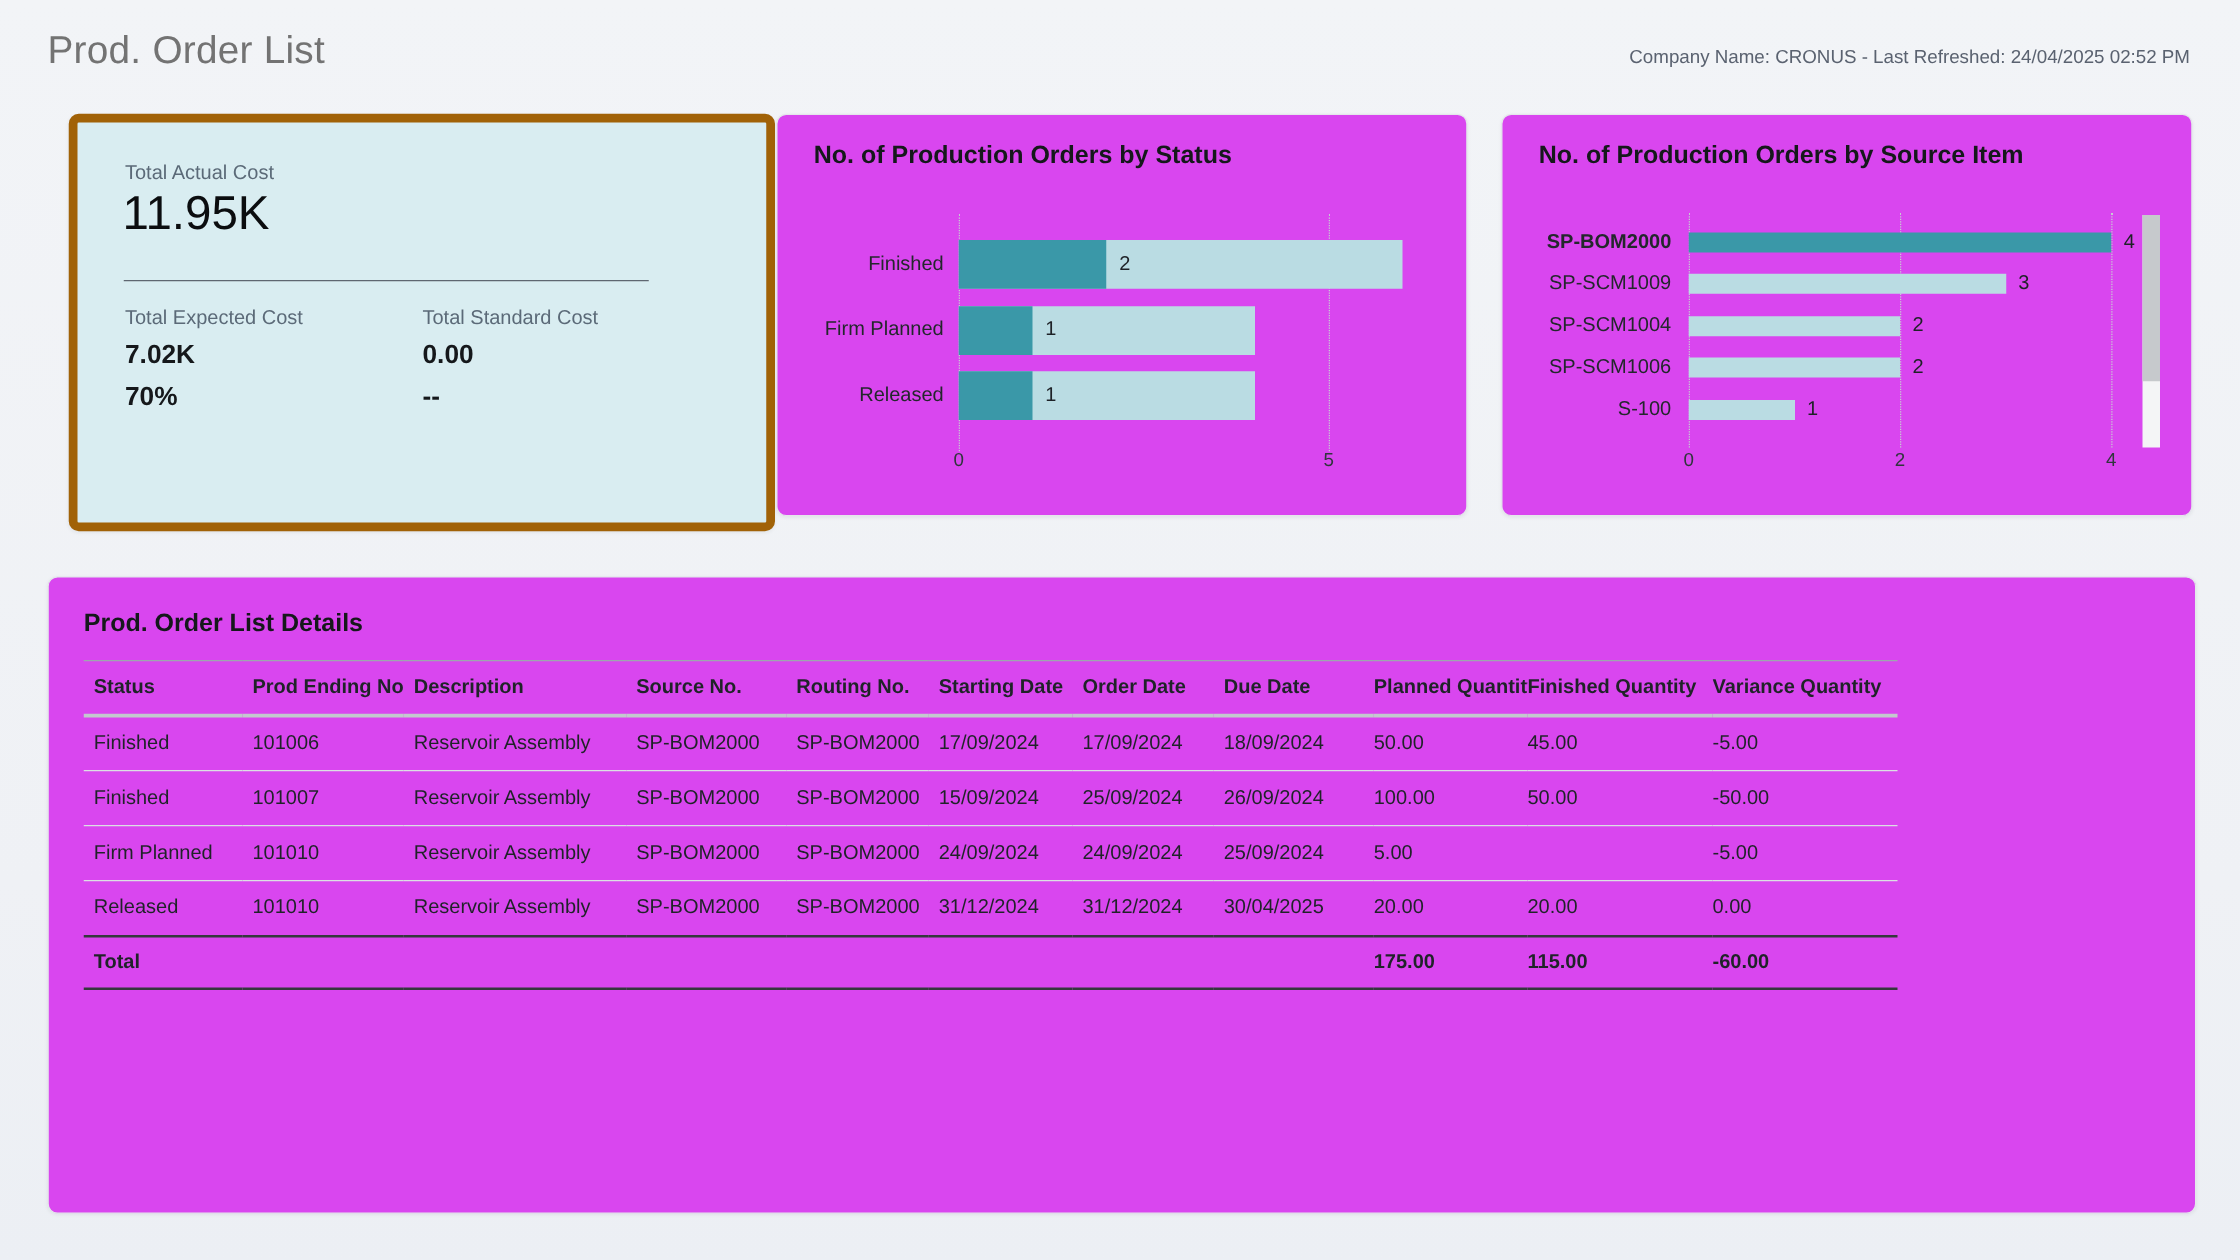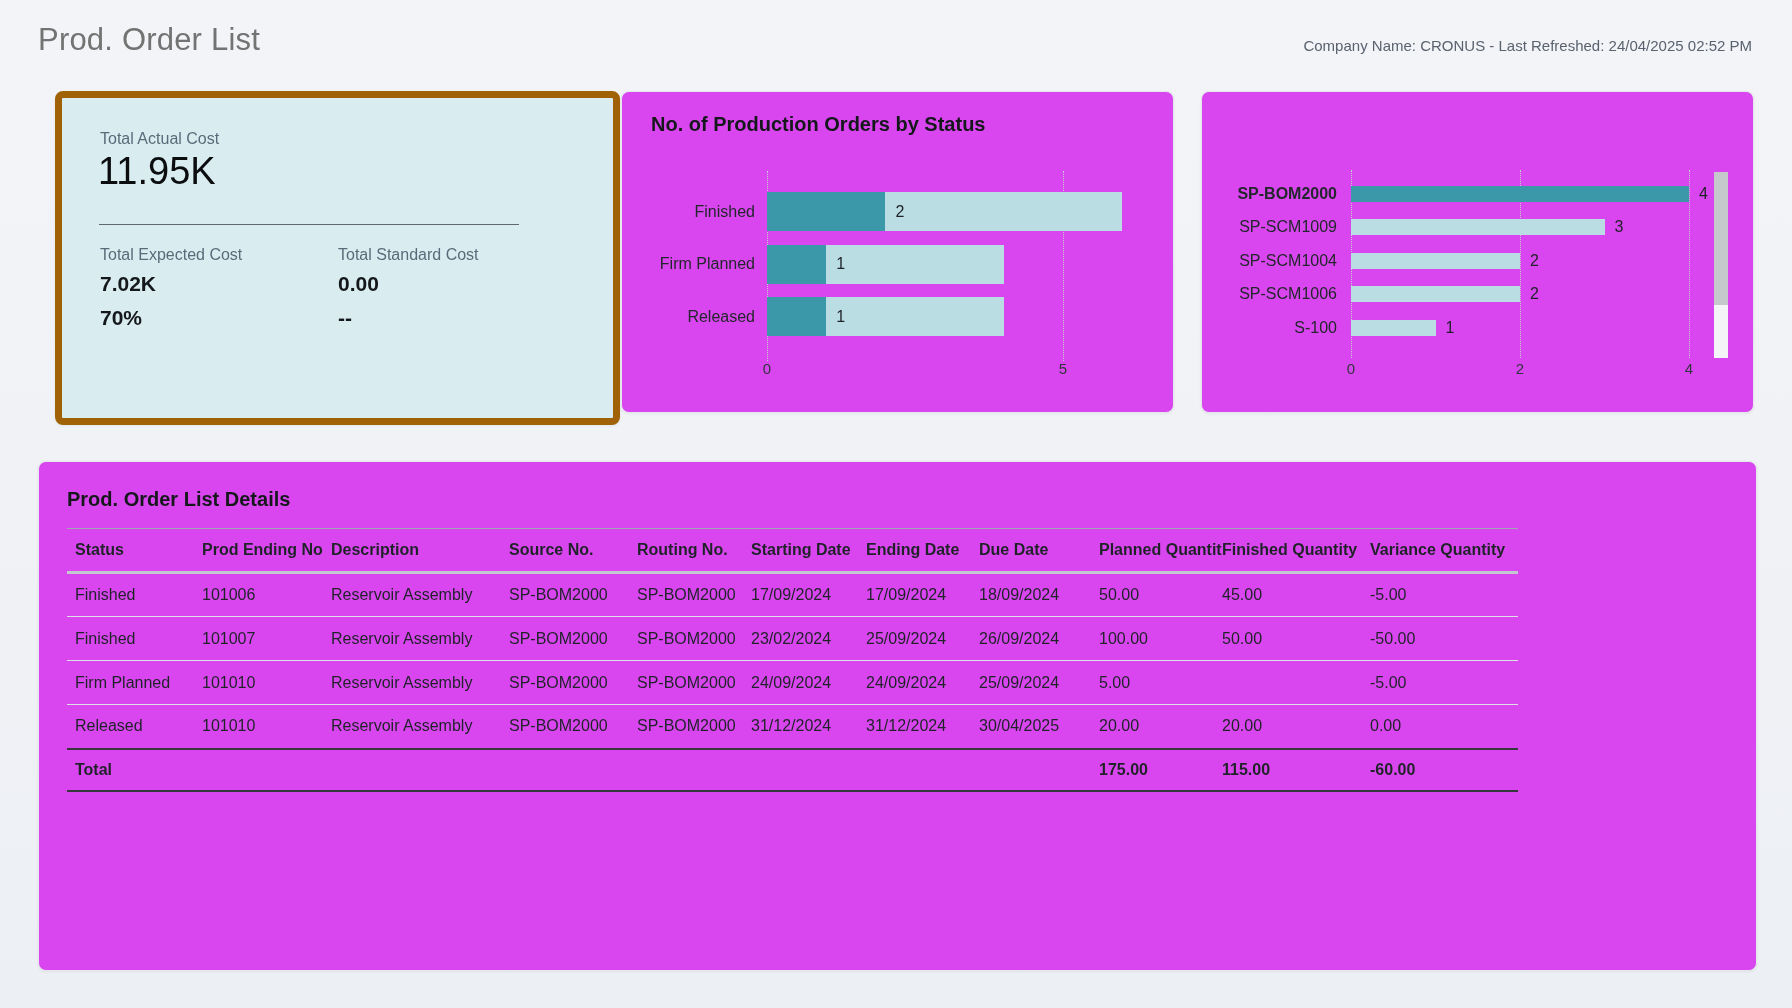--- a/index.html
+++ b/index.html
@@ -98,20 +98,21 @@
     </div>
     <div class="bar-value" style="left: 214.2px; top: 152.5px; height: 39px;">1</div>
     <div class="bar-row-label" style="left: 16px; top: 205px; width: 117px; height: 39px;">Released</div>
     <div class="bar-track" style="left: 145px; top: 205px; width: 236.8px; height: 39px; background: rgb(186, 220, 227);">
       <div class="bar-fill" style="width: 59.2px; background: rgb(58, 152, 168);"></div>
     </div>
     <div class="bar-value" style="left: 214.2px; top: 205px; height: 39px;">1</div>
   </div>
 
 <div class="card chart2-card" id="chart2">
+  <div class="chart-title">No. of Production Orders by Source Item</div>
 <div class="gridline" style="left: 149px; top: 78px; height: 188px;"></div>
     <div class="axis-label" style="left: 149px;">0</div>
     <div class="gridline" style="left: 318px; top: 78px; height: 188px;"></div>
     <div class="axis-label" style="left: 318px;">2</div>
     <div class="gridline" style="left: 487px; top: 78px; height: 188px;"></div>
     <div class="axis-label" style="left: 487px;">4</div>
     <div class="bar-row-label" style="left: 16px; top: 86px; width: 119px; height: 32px; font-weight: bold;">SP-BOM2000</div>
     <div class="bar-track" style="left: 149px; top: 94px; width: 338px; height: 16px; background: rgb(58, 152, 168);"></div>
     <div class="bar-value" style="left: 497px; top: 86px; height: 32px;">4</div>
     <div class="bar-row-label" style="left: 16px; top: 119.4px; width: 119px; height: 32px;">SP-SCM1009</div>
@@ -147,21 +148,21 @@
         <col style="width: 148px;">
       </colgroup>
       <thead>
         <tr>
           <th>Status</th>
           <th>Prod Ending No.</th>
           <th>Description</th>
           <th>Source No.</th>
           <th>Routing No.</th>
           <th>Starting Date</th>
-          <th>Ending Date</th>
+          <th>Order Date</th>
           <th>Due Date</th>
           <th class="num">Planned Quantity</th>
           <th class="num">Finished Quantity</th>
           <th class="num">Variance Quantity</th>
         </tr>
       </thead>
       <tbody>
         <tr>
           <td>Finished</td>
           <td>101006</td>
@@ -174,21 +175,21 @@
           <td class="num">50.00</td>
           <td class="num">45.00</td>
           <td class="num">-5.00</td>
         </tr>
         <tr>
           <td>Finished</td>
           <td>101007</td>
           <td>Reservoir Assembly</td>
           <td>SP-BOM2000</td>
           <td>SP-BOM2000</td>
-          <td>23/02/2024</td>
+          <td>15/09/2024</td>
           <td>25/09/2024</td>
           <td>26/09/2024</td>
           <td class="num">100.00</td>
           <td class="num">50.00</td>
           <td class="num">-50.00</td>
         </tr>
         <tr>
           <td>Firm Planned</td>
           <td>101010</td>
           <td>Reservoir Assembly</td>

